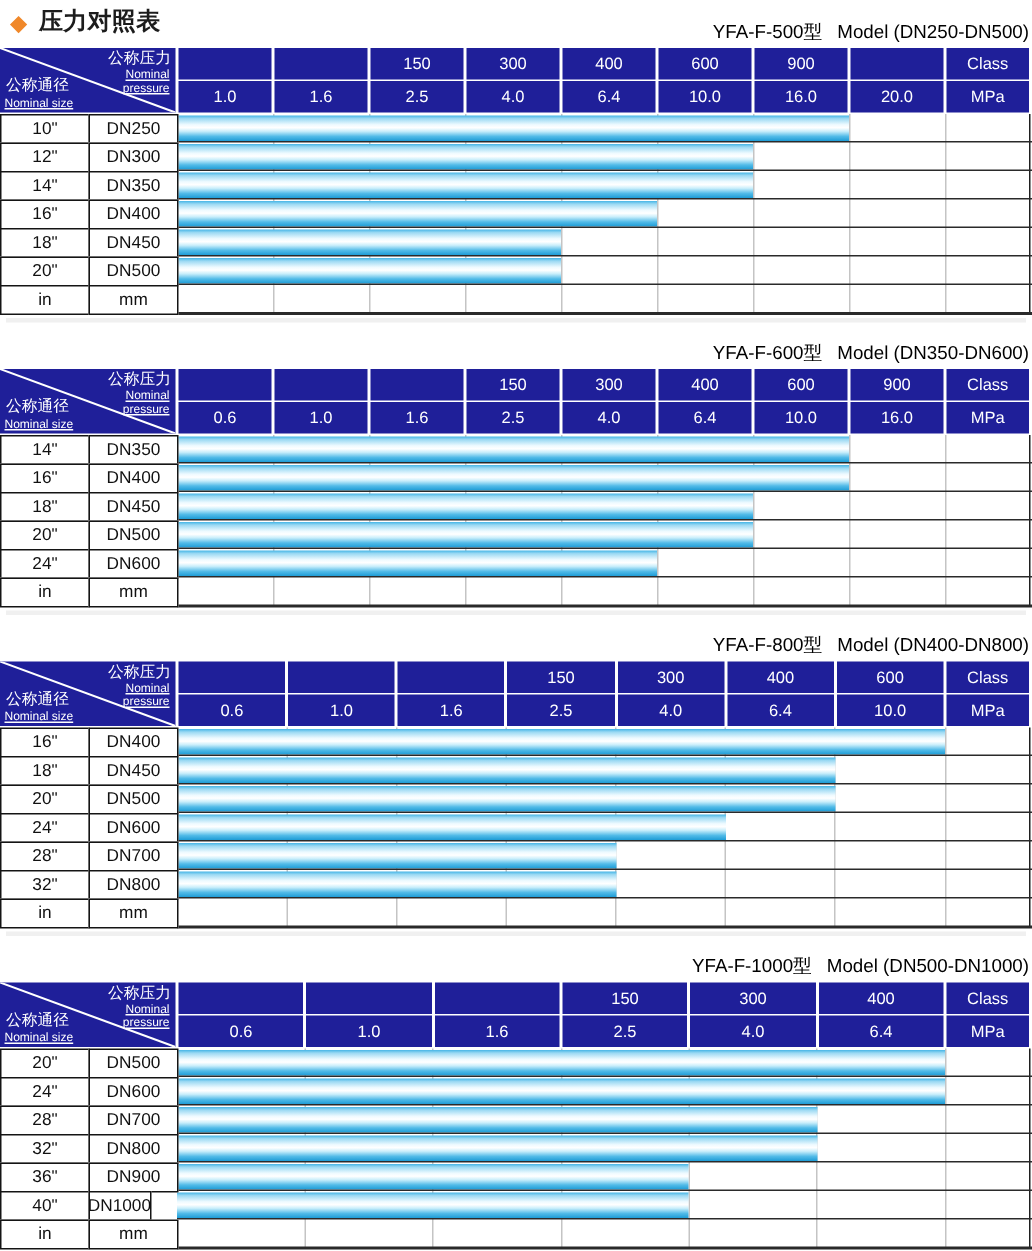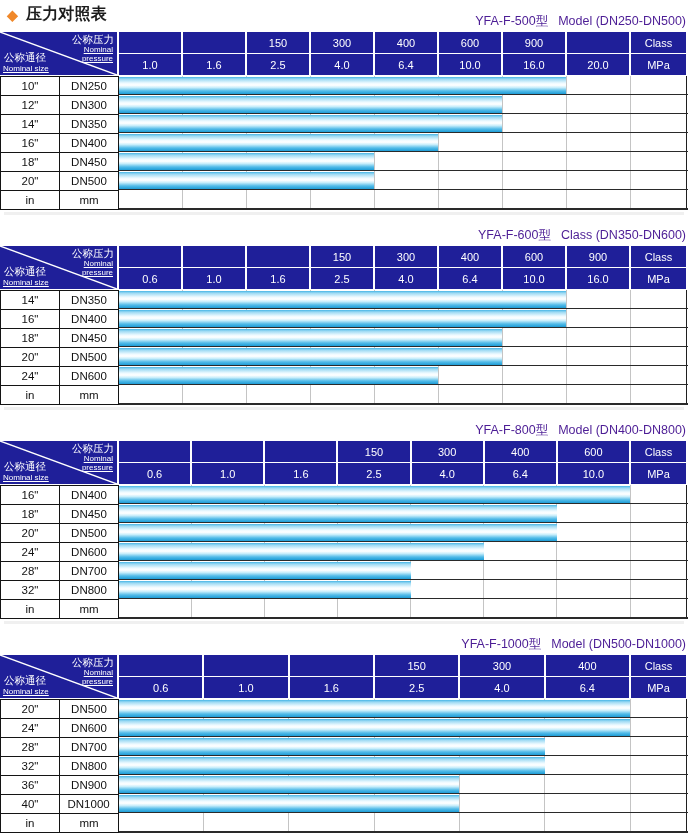--- a/index.html
+++ b/index.html
@@ -1,21 +1,21 @@
 <!DOCTYPE html>
 <html><head>
 <meta charset="utf-8">
 <style>
   html,body{margin:0;padding:0;background:#ffffff;}
   body{width:688px;height:834px;font-family:"Liberation Sans",sans-serif;position:relative;overflow:hidden;}
   .page{position:absolute;left:0;top:0;width:688px;height:834px;background:#fff;}
   .title{position:absolute;top:4px;left:7px;display:flex;align-items:center;font-weight:bold;color:#1c1c1c;font-size:16px;letter-spacing:.2px;}
   .diamond{color:#f0882a;font-size:14px;margin-right:8px;line-height:1;}
   .t-en{margin-left:6px;}
-  .model-label{position:absolute;right:2px;height:16px;font-size:12.5px;color:#4c1d95;white-space:nowrap;}
+  .model-label{position:absolute;right:2px;height:16px;font-size:12.5px;color:#000000;white-space:nowrap;}
   .model-label .gap{display:inline-block;width:10px;}
   .ptable{position:absolute;left:0;width:688px;}
   .hcell{position:absolute;background:#1f1f99;color:#fff;display:flex;align-items:center;justify-content:center;font-size:11px;z-index:5;}
   .diag{position:absolute;left:0;top:0;width:117px;height:43px;background:#1f1f99;color:#fff;z-index:5;}
   .diag svg{position:absolute;left:0;top:0;}
   .diag .dzh{position:absolute;font-size:10.5px;line-height:1;}
   .diag .den{position:absolute;font-size:8px;line-height:1;text-decoration:underline;}
   .scell{position:absolute;background:#fff;border:1.5px solid #141414;box-sizing:border-box;display:flex;align-items:center;justify-content:center;font-size:11.5px;color:#111;z-index:4;}
   .bar{position:absolute;z-index:2;background:linear-gradient(180deg,#45b5e6 0%,#9bd9f3 12%,#eefaff 36%,#ffffff 48%,#c9eefb 62%,#52bbe8 82%,#1e9cd6 100%);}
   .vline{position:absolute;width:1px;background:#c4c4c4;z-index:1;}
@@ -93,21 +93,21 @@
         <div class="scell" style="left: 0px; top: 119.5px; width: 60px; height: 20px; position: absolute;">18"</div>
         <div class="scell" style="left: 58.6px; top: 119.5px; width: 60.8px; height: 20px; position: absolute;">DN450</div>
         <div class="bar" style="left: 118px; top: 139.5px; width: 256px; height: 17.5px; position: absolute;"></div>
         <div class="hline" style="left: 118px; top: 157px; width: 570px; height: 1.3px; position: absolute;"></div>
         <div class="scell" style="left: 0px; top: 138.5px; width: 60px; height: 20px; position: absolute;">20"</div>
         <div class="scell" style="left: 58.6px; top: 138.5px; width: 60.8px; height: 20px; position: absolute;">DN500</div>
         <div class="hline" style="left: 118px; top: 176px; width: 570px; height: 2px; position: absolute;"></div>
         <div class="scell" style="left: 0px; top: 157.5px; width: 60px; height: 20px; position: absolute;">in</div>
         <div class="scell" style="left: 58.6px; top: 157.5px; width: 60.8px; height: 20px; position: absolute;">mm</div>
       </div>
-      <div class="model-label" style="top: 227px;"><span>YFA-F-600型</span><span class="gap"></span><span>Class (DN350-DN600)</span></div>
+      <div class="model-label" style="top: 227px;"><span>YFA-F-600型</span><span class="gap"></span><span>Model (DN350-DN600)</span></div>
       <div class="ptable" style="left: 0px; top: 246px; width: 688px; height: 160px; position: absolute;">
         <div class="tshadow" style="top: 160.5px;"></div>
         <div class="diag">
           <svg width="117" height="43">
             <line x1="0" y1="0" x2="117" y2="43" stroke="#ffffff" stroke-width="1.4"></line>
           </svg>
           <span class="dzh" style="right: 3px; top: 2px;">公称压力</span>
           <span class="den" style="right: 4px; top: 14px;">Nominal</span>
           <span class="den" style="right: 4px; top: 22.5px;">pressure</span>
           <span class="dzh" style="left: 4px; top: 20px;">公称通径</span>
@@ -278,19 +278,19 @@
         <div class="hline" style="left: 118px; top: 119px; width: 570px; height: 1.3px; position: absolute;"></div>
         <div class="scell" style="left: 0px; top: 100.5px; width: 60px; height: 20px; position: absolute;">32"</div>
         <div class="scell" style="left: 58.6px; top: 100.5px; width: 60.8px; height: 20px; position: absolute;">DN800</div>
         <div class="bar" style="left: 118px; top: 120.5px; width: 341.333px; height: 17.5px; position: absolute;"></div>
         <div class="hline" style="left: 118px; top: 138px; width: 570px; height: 1.3px; position: absolute;"></div>
         <div class="scell" style="left: 0px; top: 119.5px; width: 60px; height: 20px; position: absolute;">36"</div>
         <div class="scell" style="left: 58.6px; top: 119.5px; width: 60.8px; height: 20px; position: absolute;">DN900</div>
         <div class="bar" style="left: 118px; top: 139.5px; width: 341.333px; height: 17.5px; position: absolute;"></div>
         <div class="hline" style="left: 118px; top: 157px; width: 570px; height: 1.3px; position: absolute;"></div>
         <div class="scell" style="left: 0px; top: 138.5px; width: 60px; height: 20px; position: absolute;">40"</div>
-        <div class="scell" style="left: 58.6px; top: 138.5px; width: 60px; height: 20px; position: absolute;">DN1000</div>
+        <div class="scell" style="left: 58.6px; top: 138.5px; width: 42px; height: 20px; position: absolute;">DN1000</div>
         <div class="hline" style="left: 118px; top: 176px; width: 570px; height: 2px; position: absolute;"></div>
         <div class="scell" style="left: 0px; top: 157.5px; width: 60px; height: 20px; position: absolute;">in</div>
         <div class="scell" style="left: 58.6px; top: 157.5px; width: 60.8px; height: 20px; position: absolute;">mm</div>
       </div>
     </div>
 </div>
 
 </body></html>

